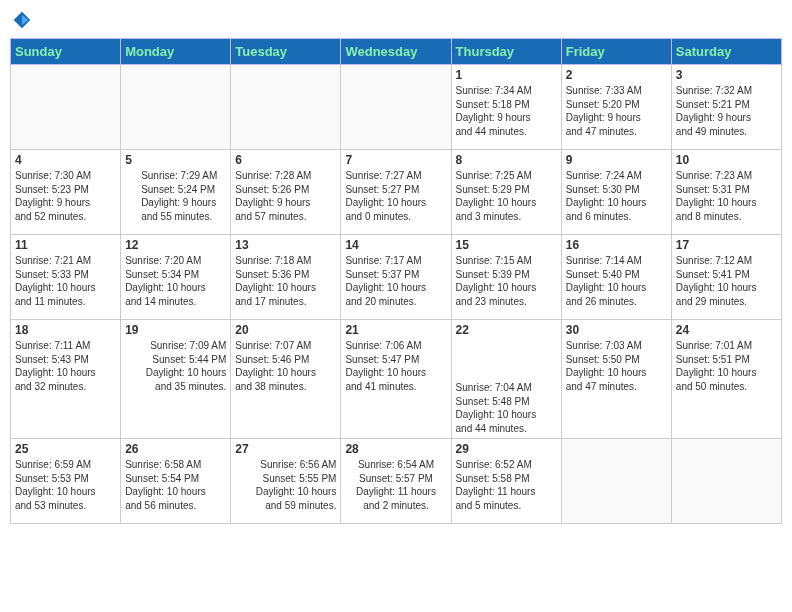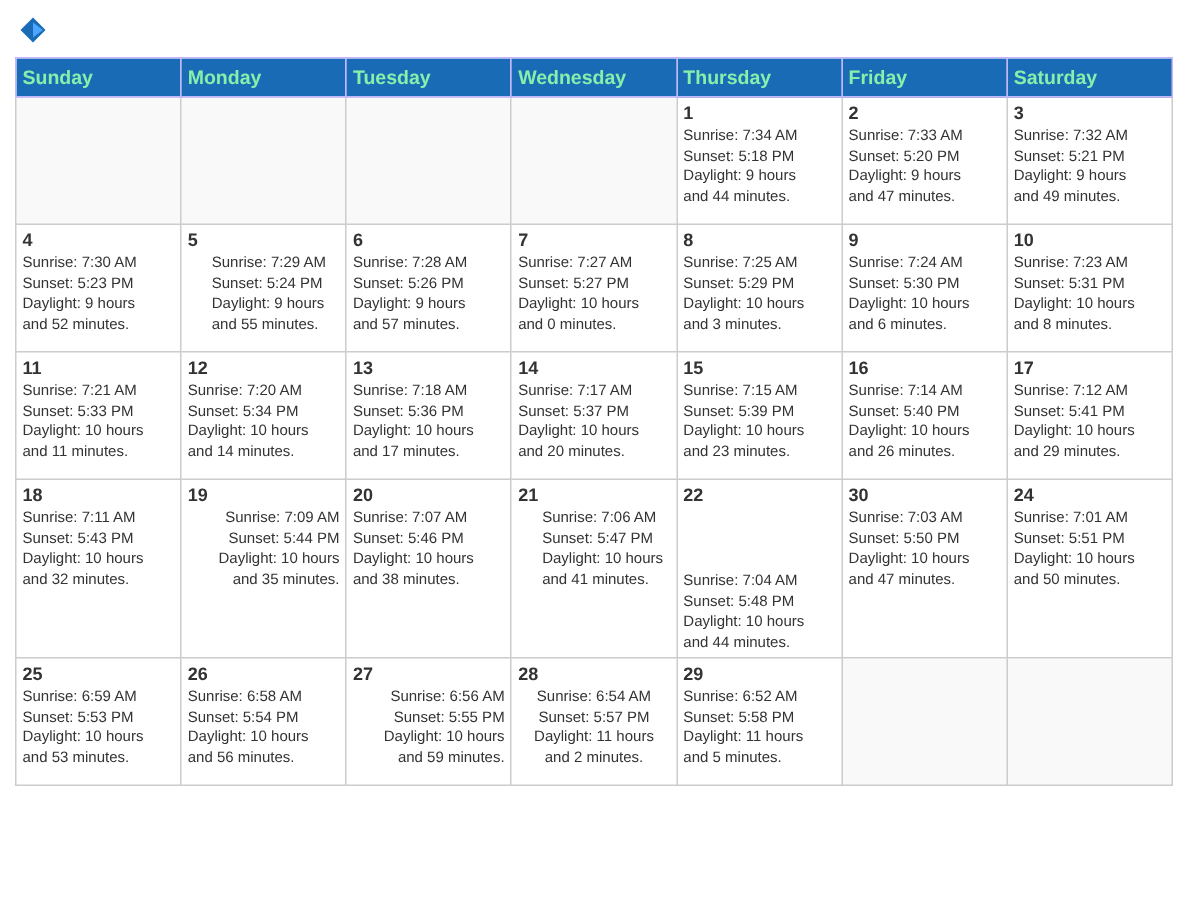--- a/index.html
+++ b/index.html
@@ -269,21 +269,21 @@
         </td>
         <td>
           <span class="day-num">20</span>
           <div class="day-info" style="white-space: pre-line;">Sunrise: 7:07 AM
 Sunset: 5:46 PM
 Daylight: 10 hours
 and 38 minutes.</div>
         </td>
         <td>
           <span class="day-num">21</span>
-          <div class="day-info" style="white-space: pre-line; margin-left: 16px;">Sunrise: 7:06 AM
+          <div class="day-info" style="white-space: pre-line;">Sunrise: 7:06 AM
 Sunset: 5:47 PM
 Daylight: 10 hours
 and 41 minutes.</div>
         </td>
         <td>
           <span class="day-num">22</span>
           <div class="day-info" style="white-space: pre-line; margin-top: 44px;">Sunrise: 7:04 AM
 Sunset: 5:48 PM
 Daylight: 10 hours
 and 44 minutes.</div>

